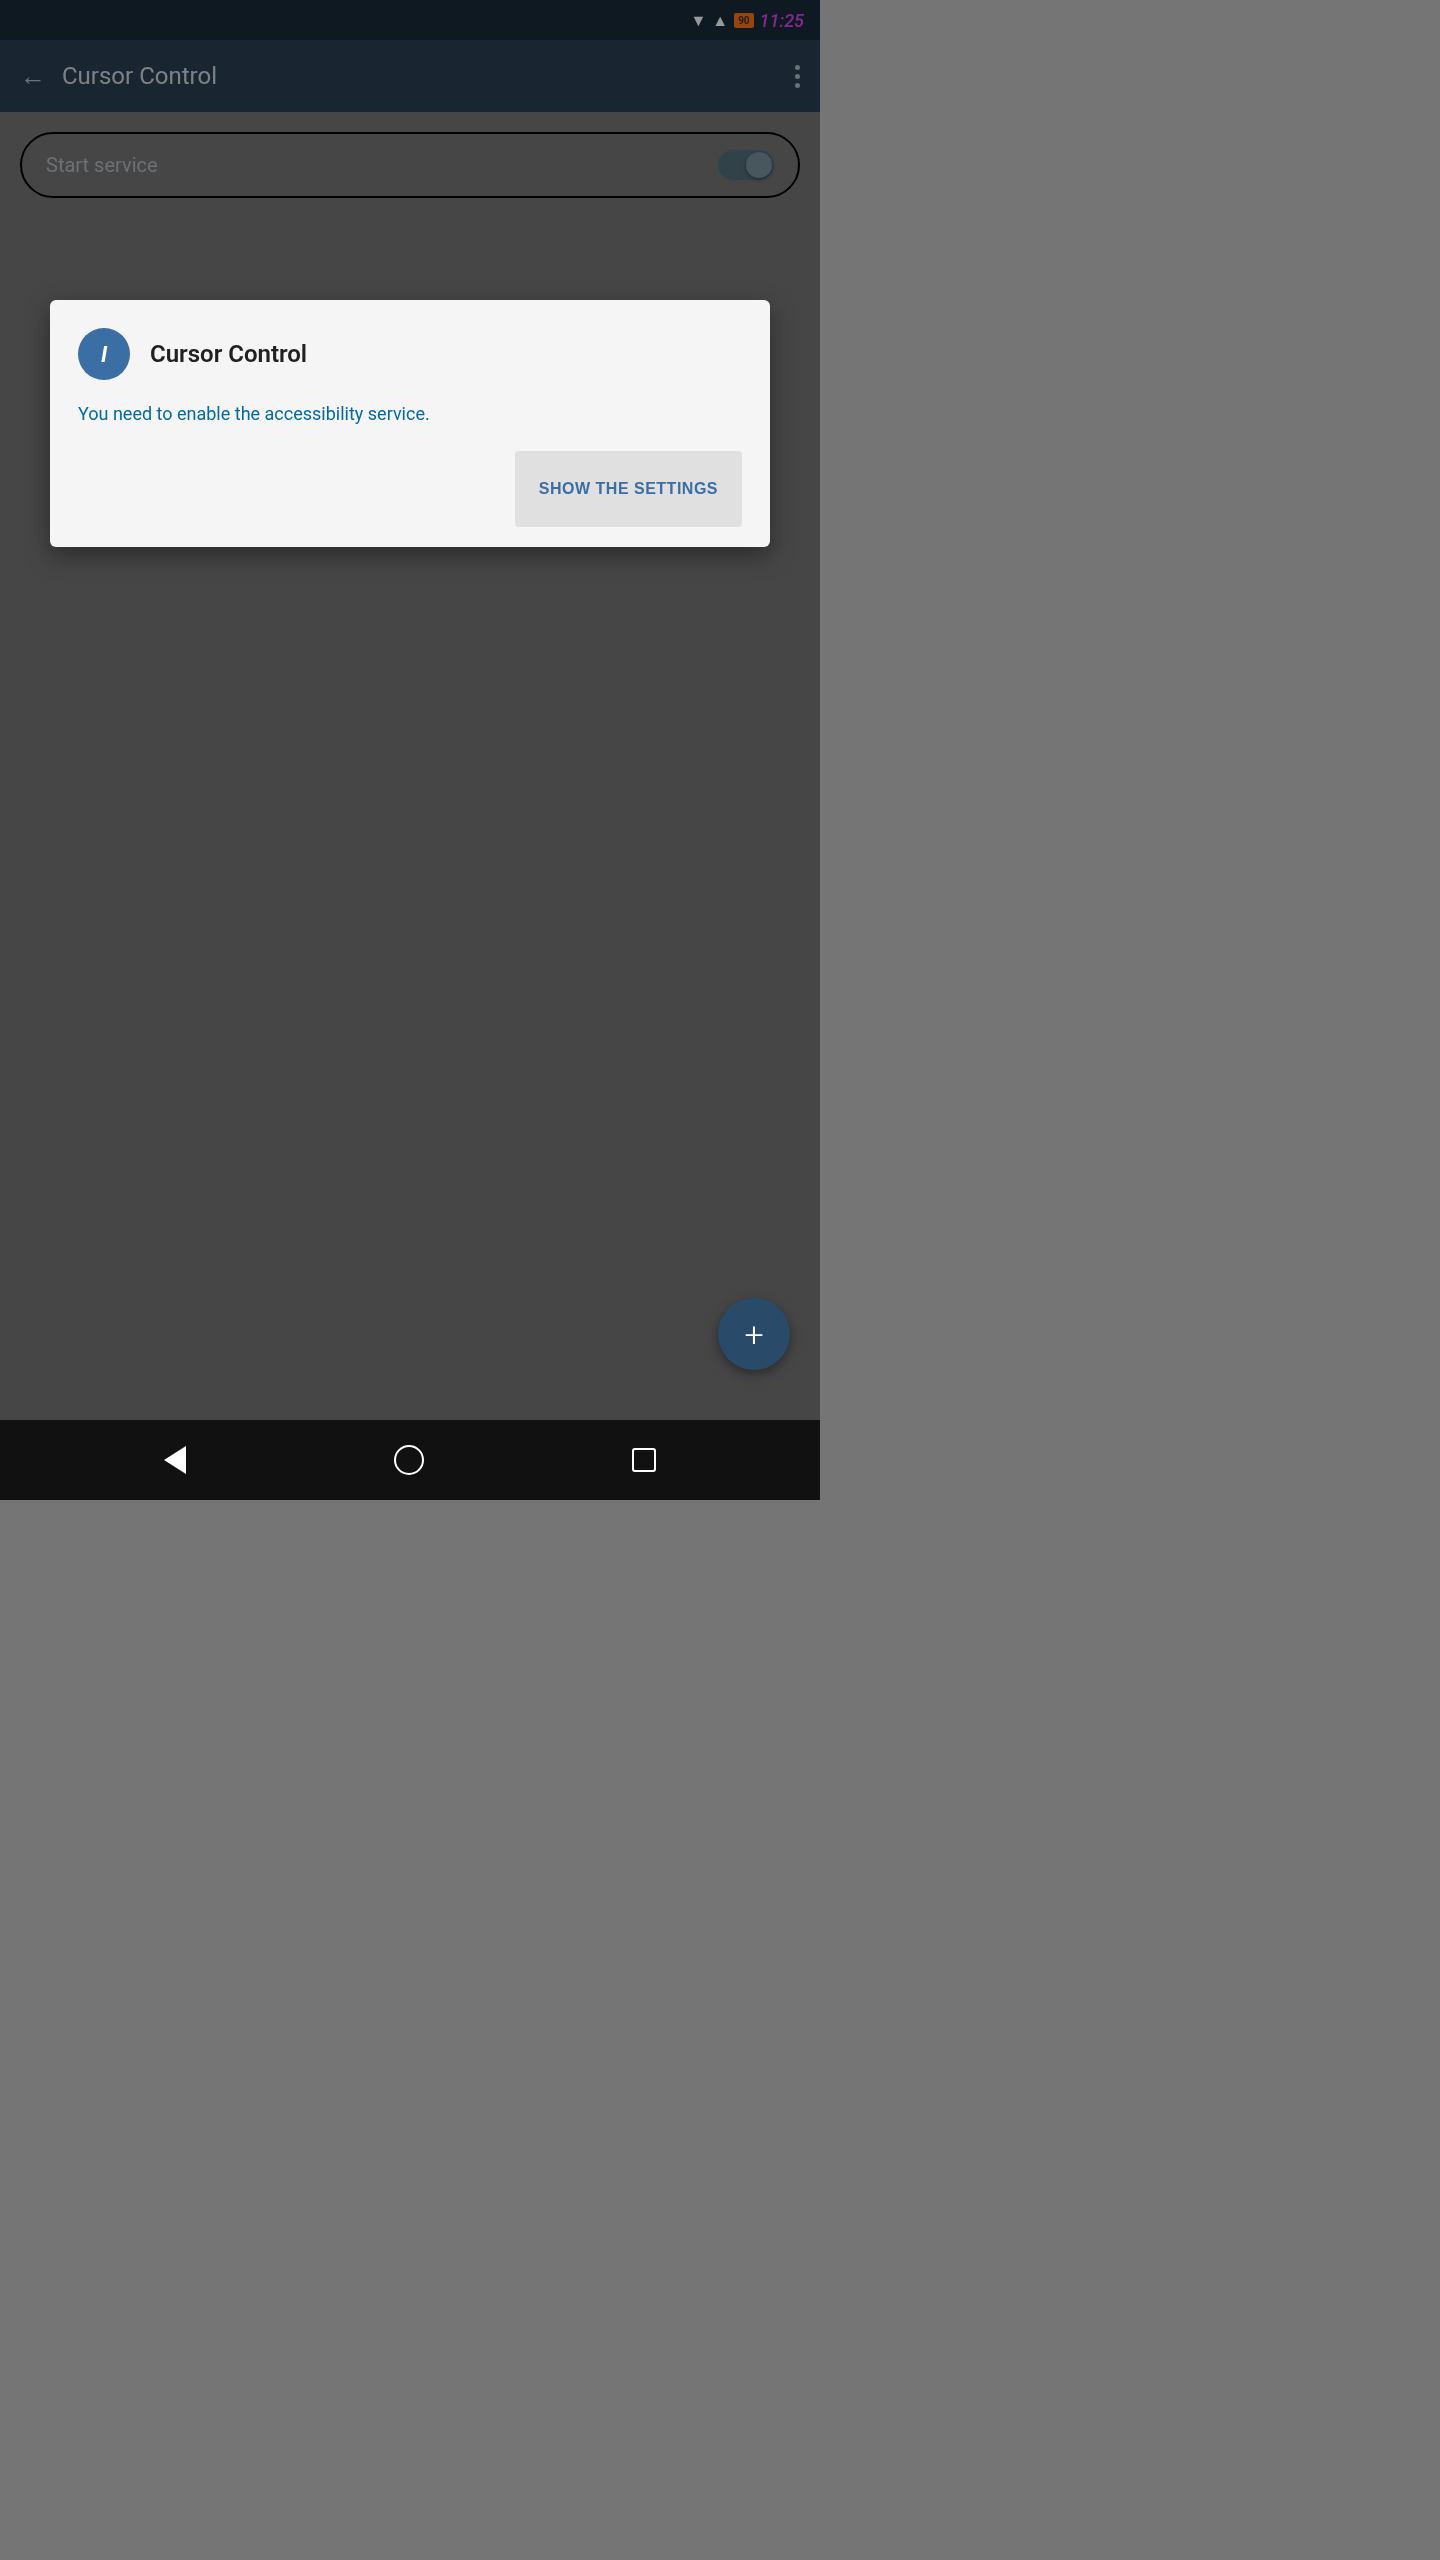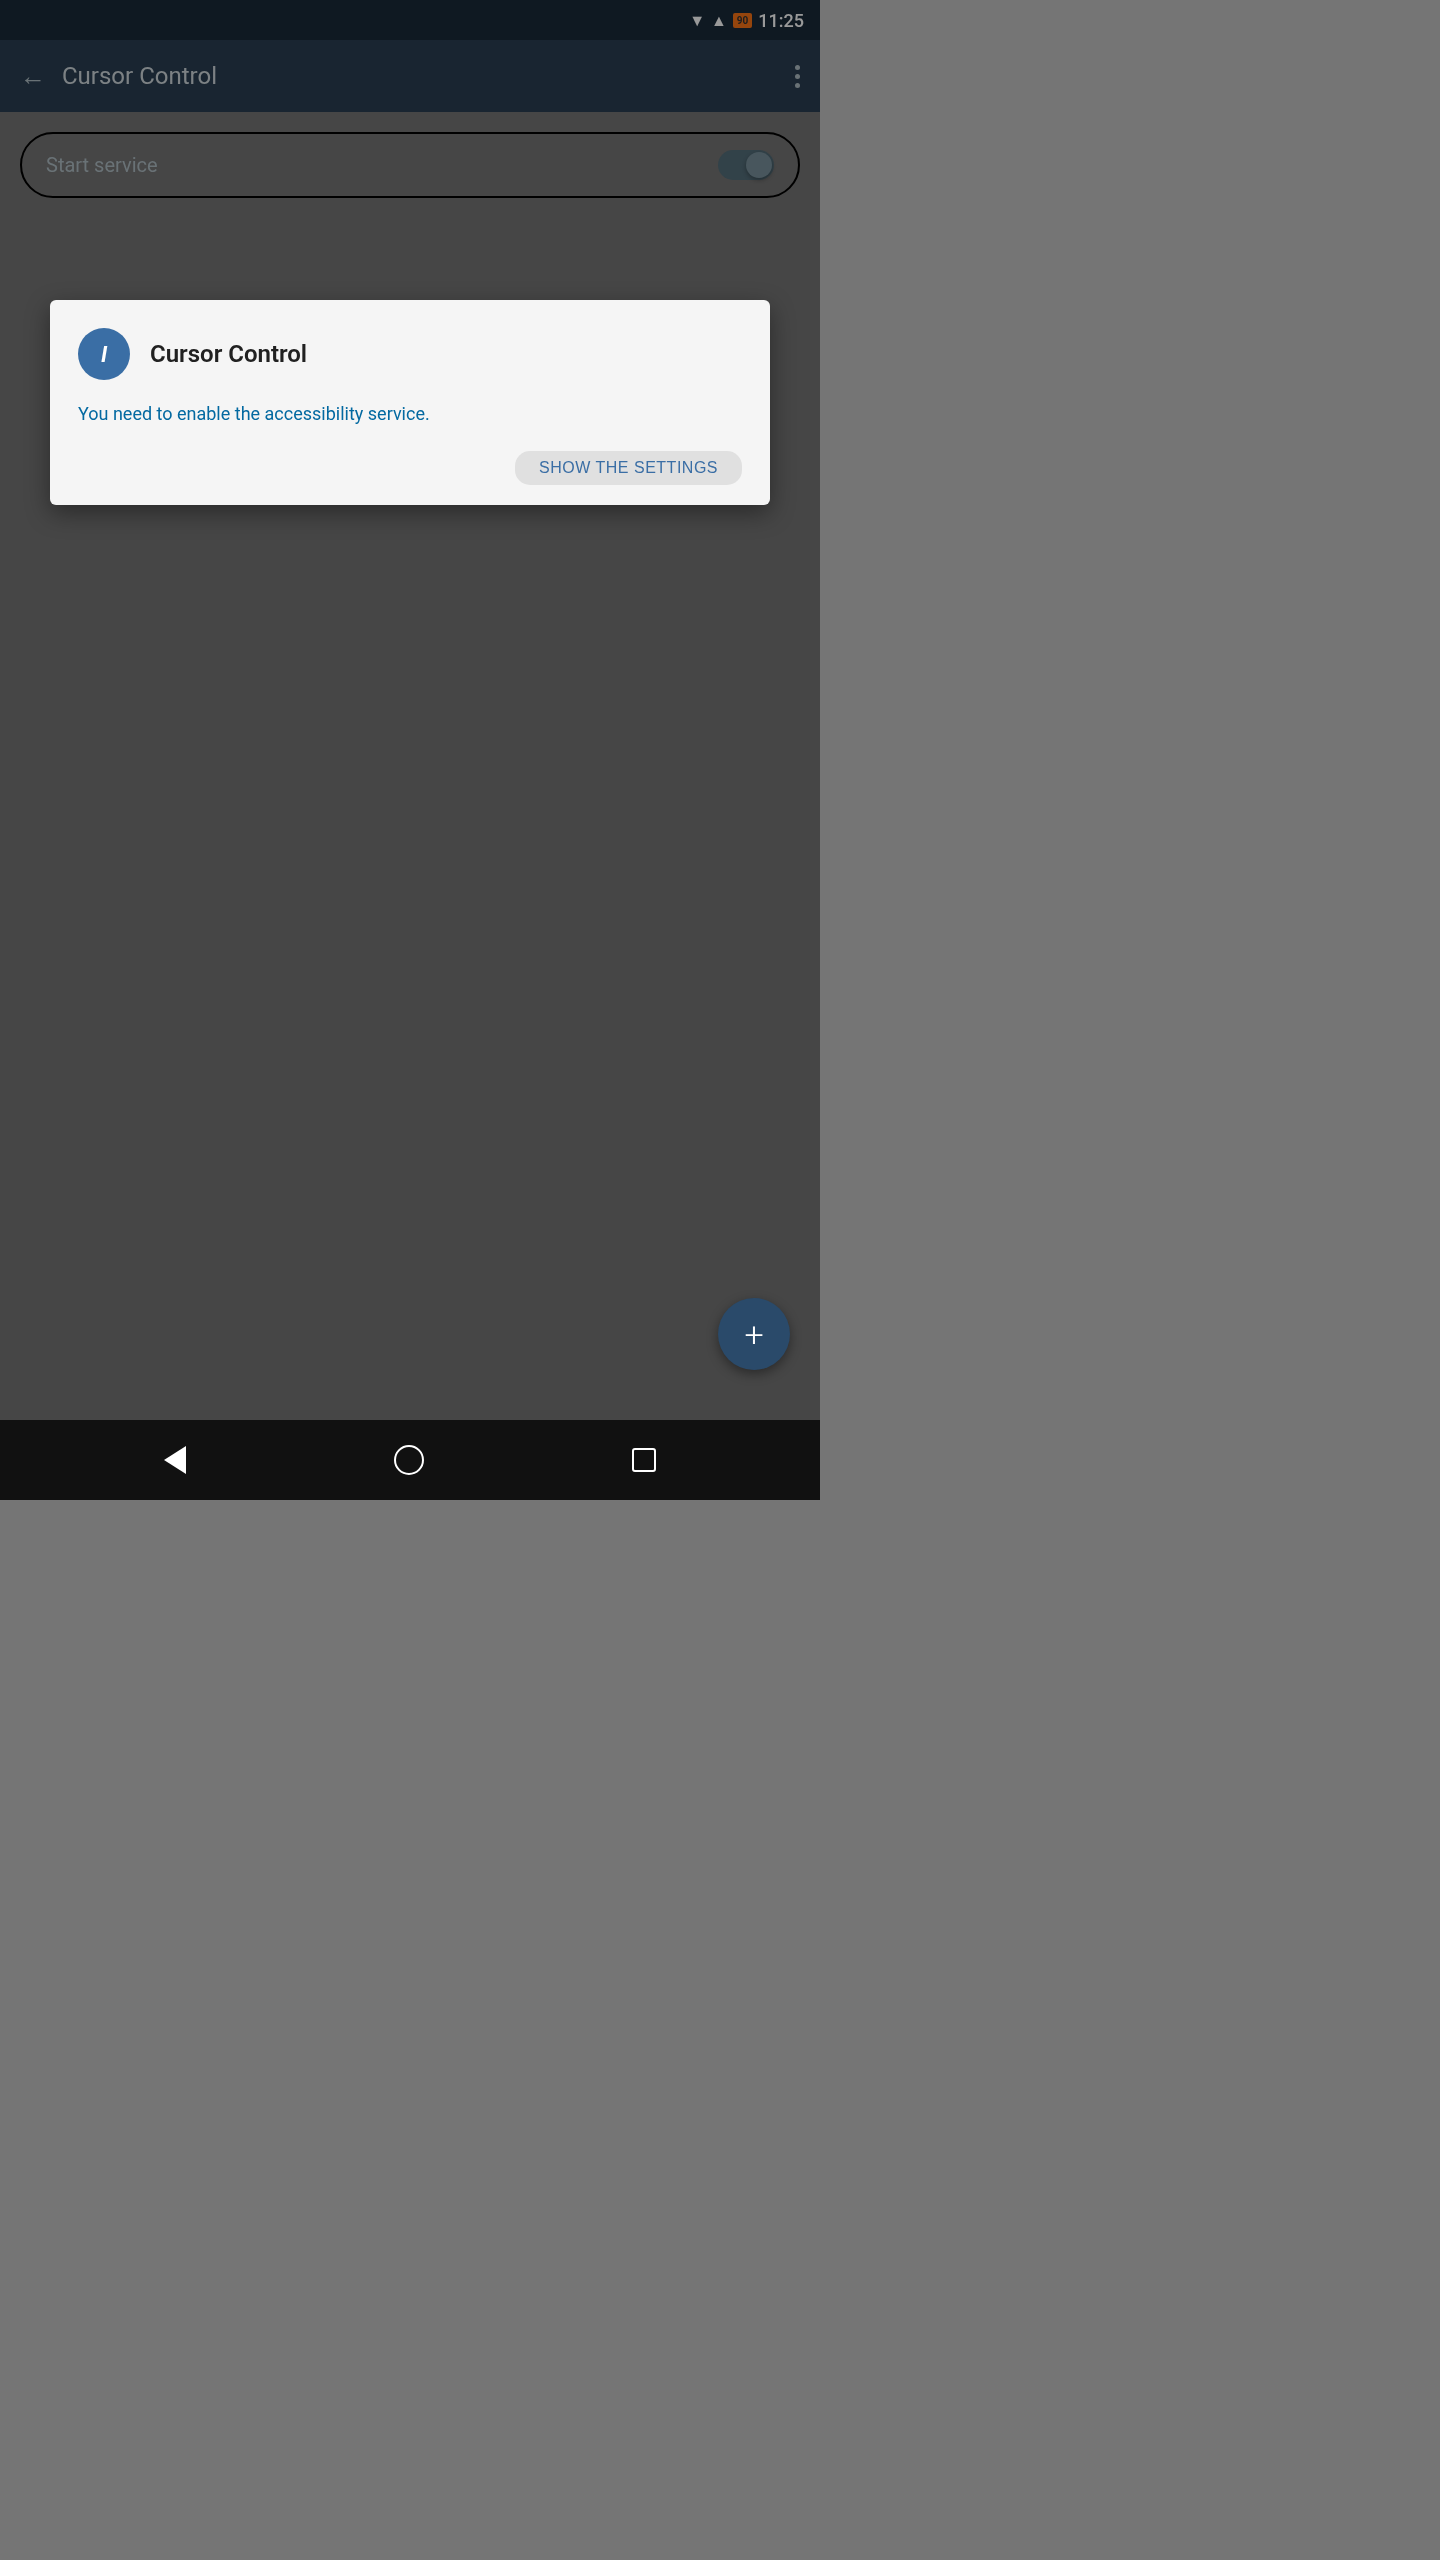--- a/index.html
+++ b/index.html
@@ -29,23 +29,24 @@
       gap: 8px;
     }
 
     .status-icons {
       display: flex;
       align-items: center;
       gap: 6px;
     }
 
     .status-time {
-      color: #ffffff;
+      color: #d946ef;
       font-size: 18px;
       font-weight: 500;
+      font-style: italic;
     }
 
     .wifi-icon {
       color: white;
       font-size: 16px;
     }
 
     .signal-icon {
       color: white;
       font-size: 16px;
@@ -212,26 +213,26 @@
     }
 
     .dialog-actions {
       display: flex;
       justify-content: flex-end;
     }
 
     .show-settings-btn {
       background-color: #e0e0e0;
       border: none;
-      padding: 8px 24px;
-      border-radius: 15px;
+      padding: 29px 24px;
+      border-radius: 4px;
       cursor: pointer;
       color: #3a6ea5;
       font-size: 16px;
-      font-weight: 400;
+      font-weight: 700;
       letter-spacing: 0.5px;
       text-transform: uppercase;
     }
 
     
     .fab {
       position: absolute;
       bottom: 130px;
       right: 30px;
       width: 72px;

